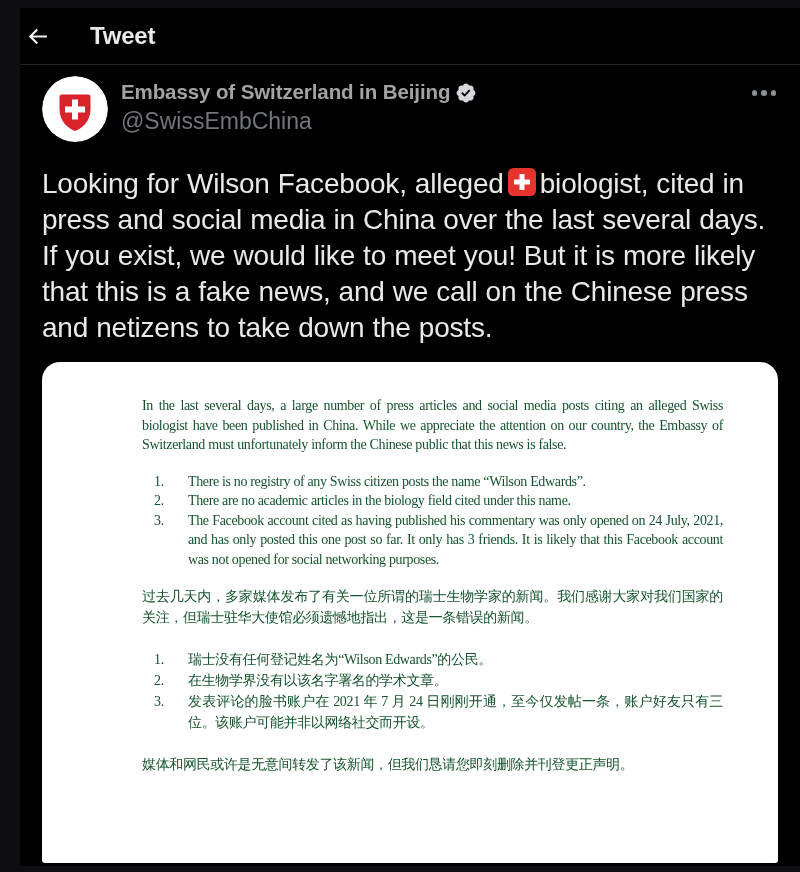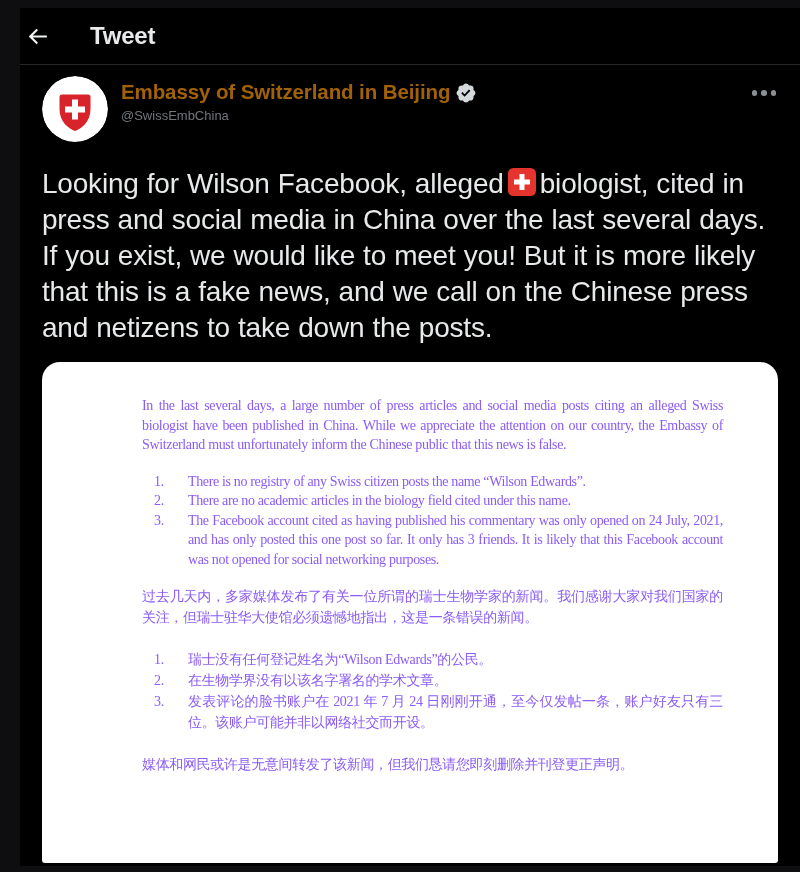--- a/index.html
+++ b/index.html
@@ -53,31 +53,31 @@
   .avatar {
     width: 66px; height: 66px;
     flex: 0 0 auto;
     border-radius: 50%;
     overflow: hidden;
     cursor: pointer;
   }
   .user-meta { margin-left: 13px; padding-top: 4px; flex: 1; min-width: 0; }
   .name-line { display: flex; align-items: center; gap: 5px; cursor: pointer; }
   .author-name {
-    color: #a16207;
+    color: #a3a3a3;
     font-size: 20.5px;
     font-weight: 700;
     letter-spacing: -0.1px;
     white-space: nowrap;
   }
   .verified { display: inline-flex; margin-top: 2px; }
   .author-handle {
     margin-top: 4px;
     color: #71767b;
-    font-size: 13px;
+    font-size: 23px;
     font-weight: 400;
     cursor: pointer;
   }
   .more-btn {
     margin-top: 8px;
     display: flex; gap: 4px; align-items: center;
     padding: 6px 2px;
     background: transparent; border: none; cursor: pointer;
   }
   .more-btn i {
@@ -105,21 +105,21 @@
     width: 100%;
     height: 501px;
     background: #ffffff;
     border-radius: 18px 18px 3px 3px;
     overflow: hidden;
     cursor: pointer;
   }
   .document {
     padding: 34px 55px 0 100px;
     font-family: "Liberation Serif", "DejaVu Serif", serif;
-    color: #8b5cf6;
+    color: #14532d;
     font-size: 14px;
     line-height: 19.5px;
     letter-spacing: -0.35px;
     text-align: justify;
   }
   .document p { margin-bottom: 17px; }
   .document p.zh { margin-bottom: 21px; line-height: 21px; }
   .doc-list { margin-bottom: 17px; }
   .doc-list.zh { margin-bottom: 21px; }
   .doc-list-item { display: flex; padding-left: 12px; }

